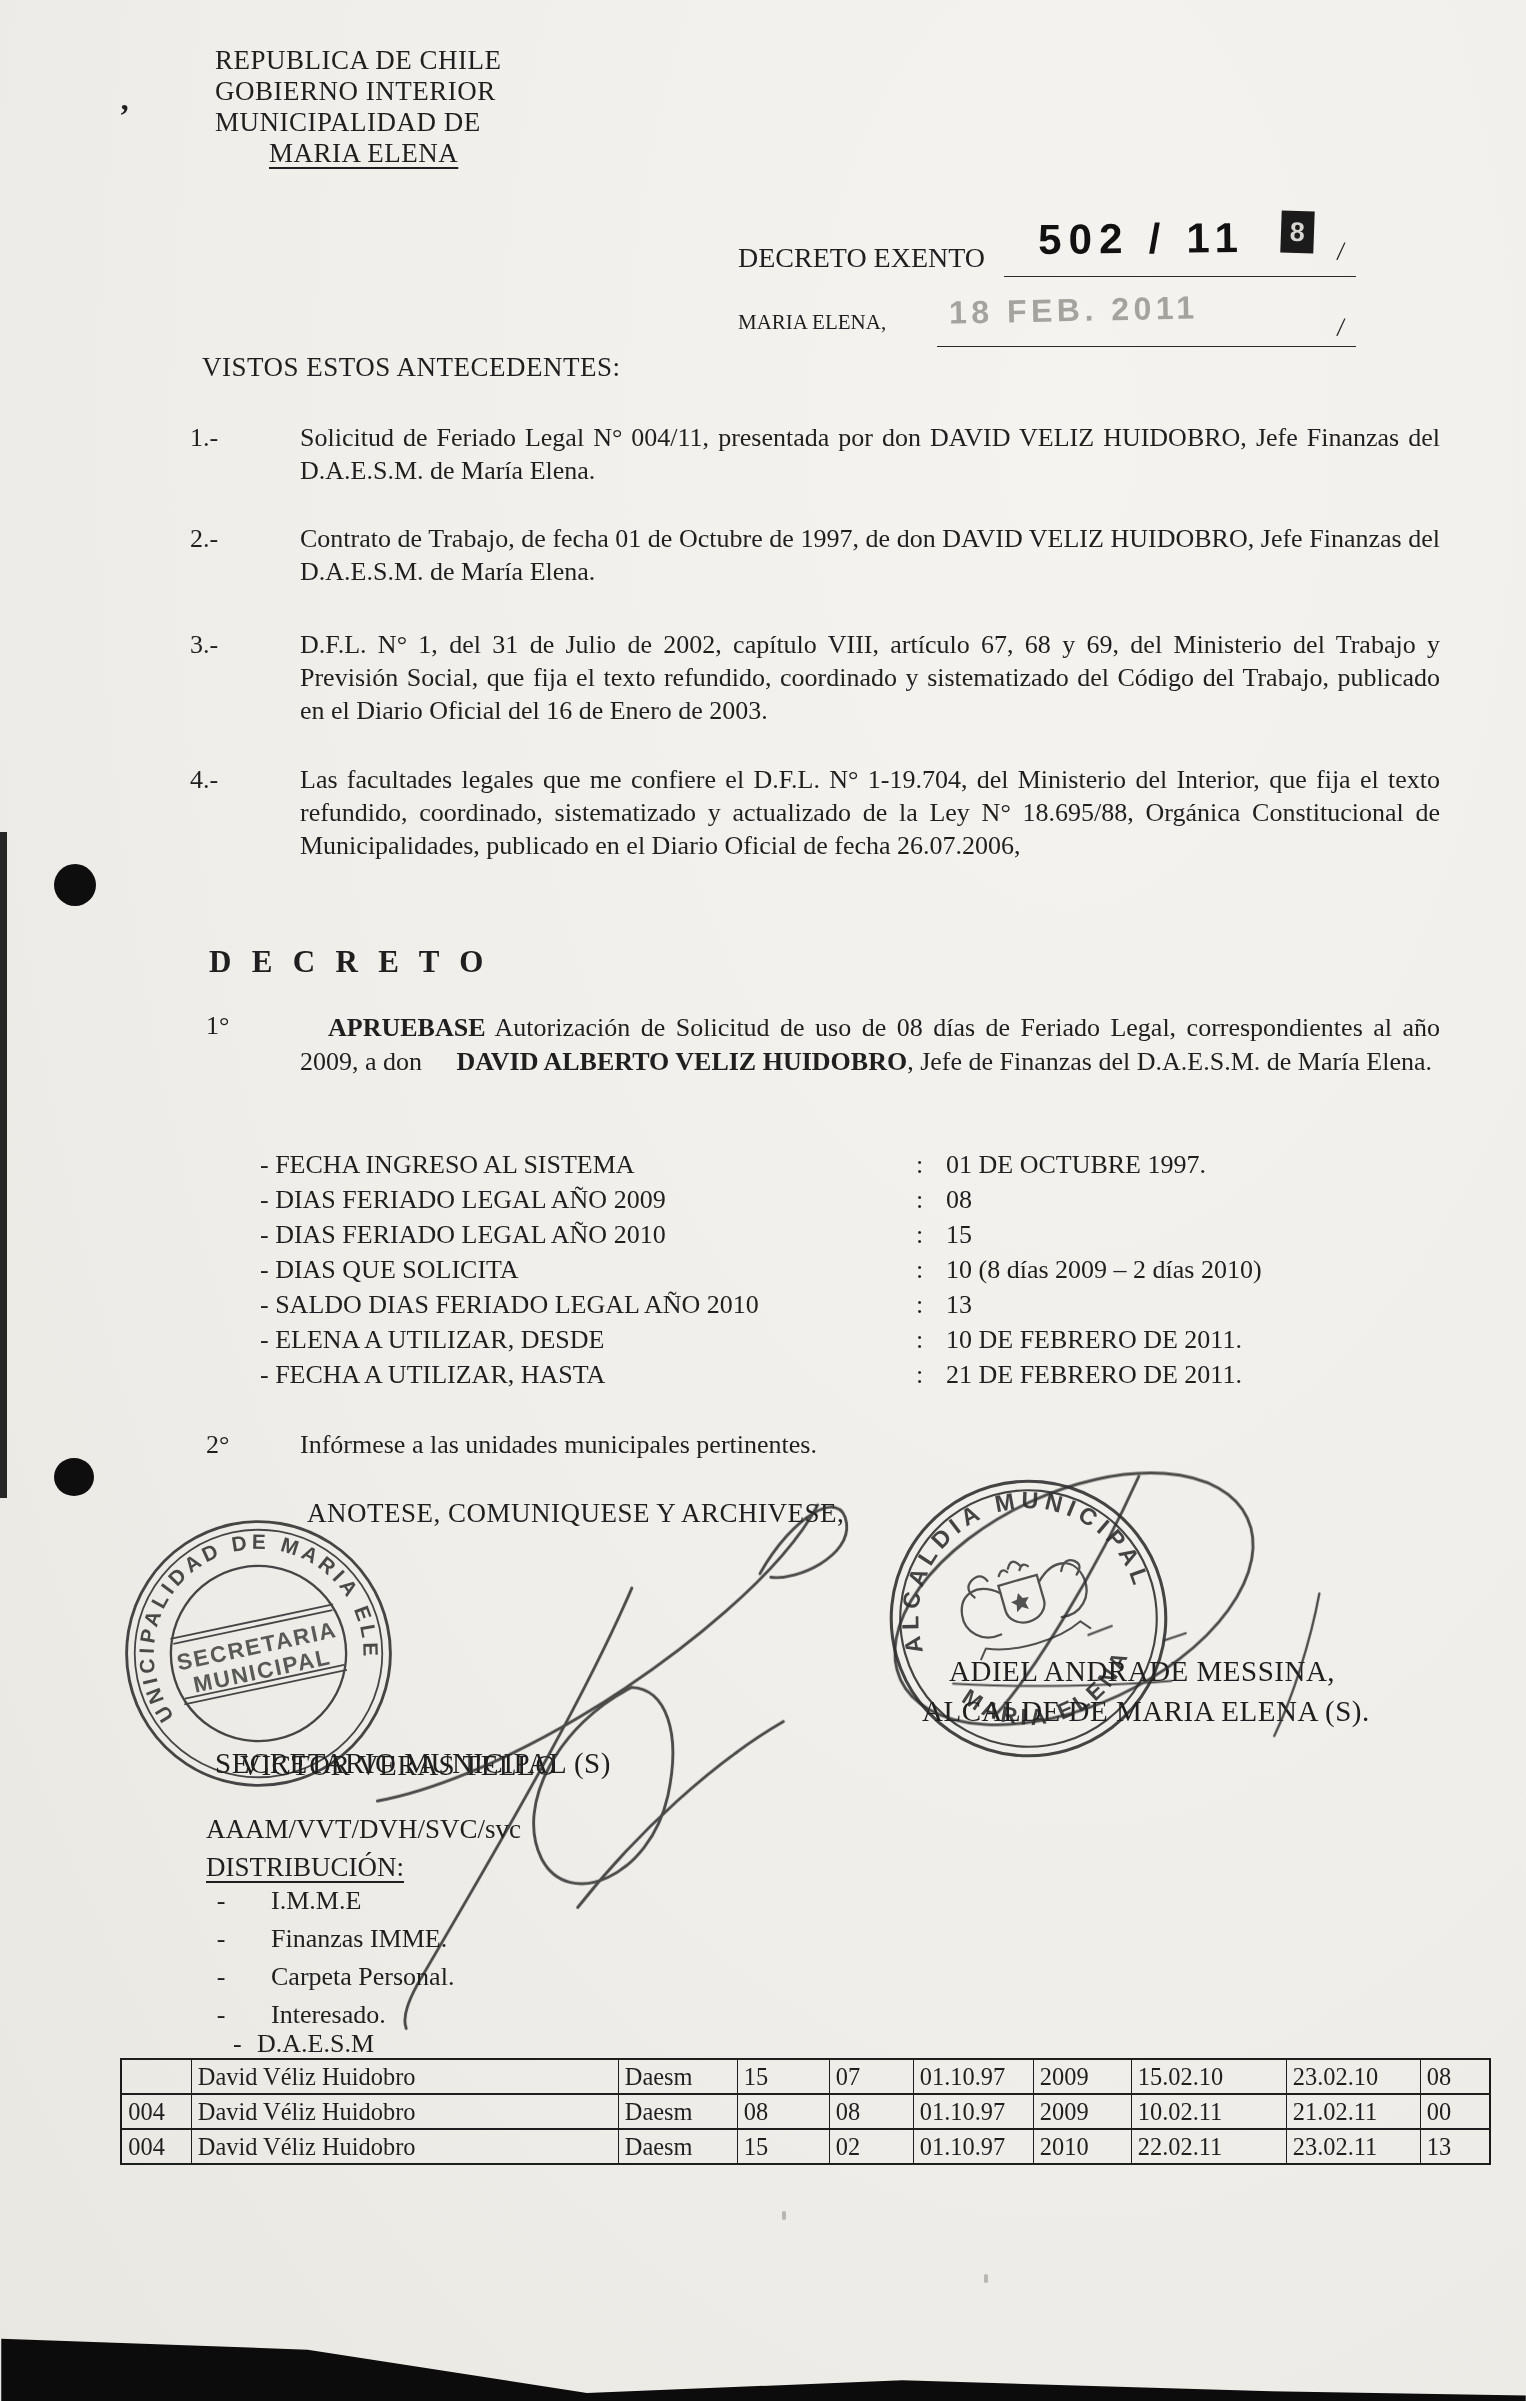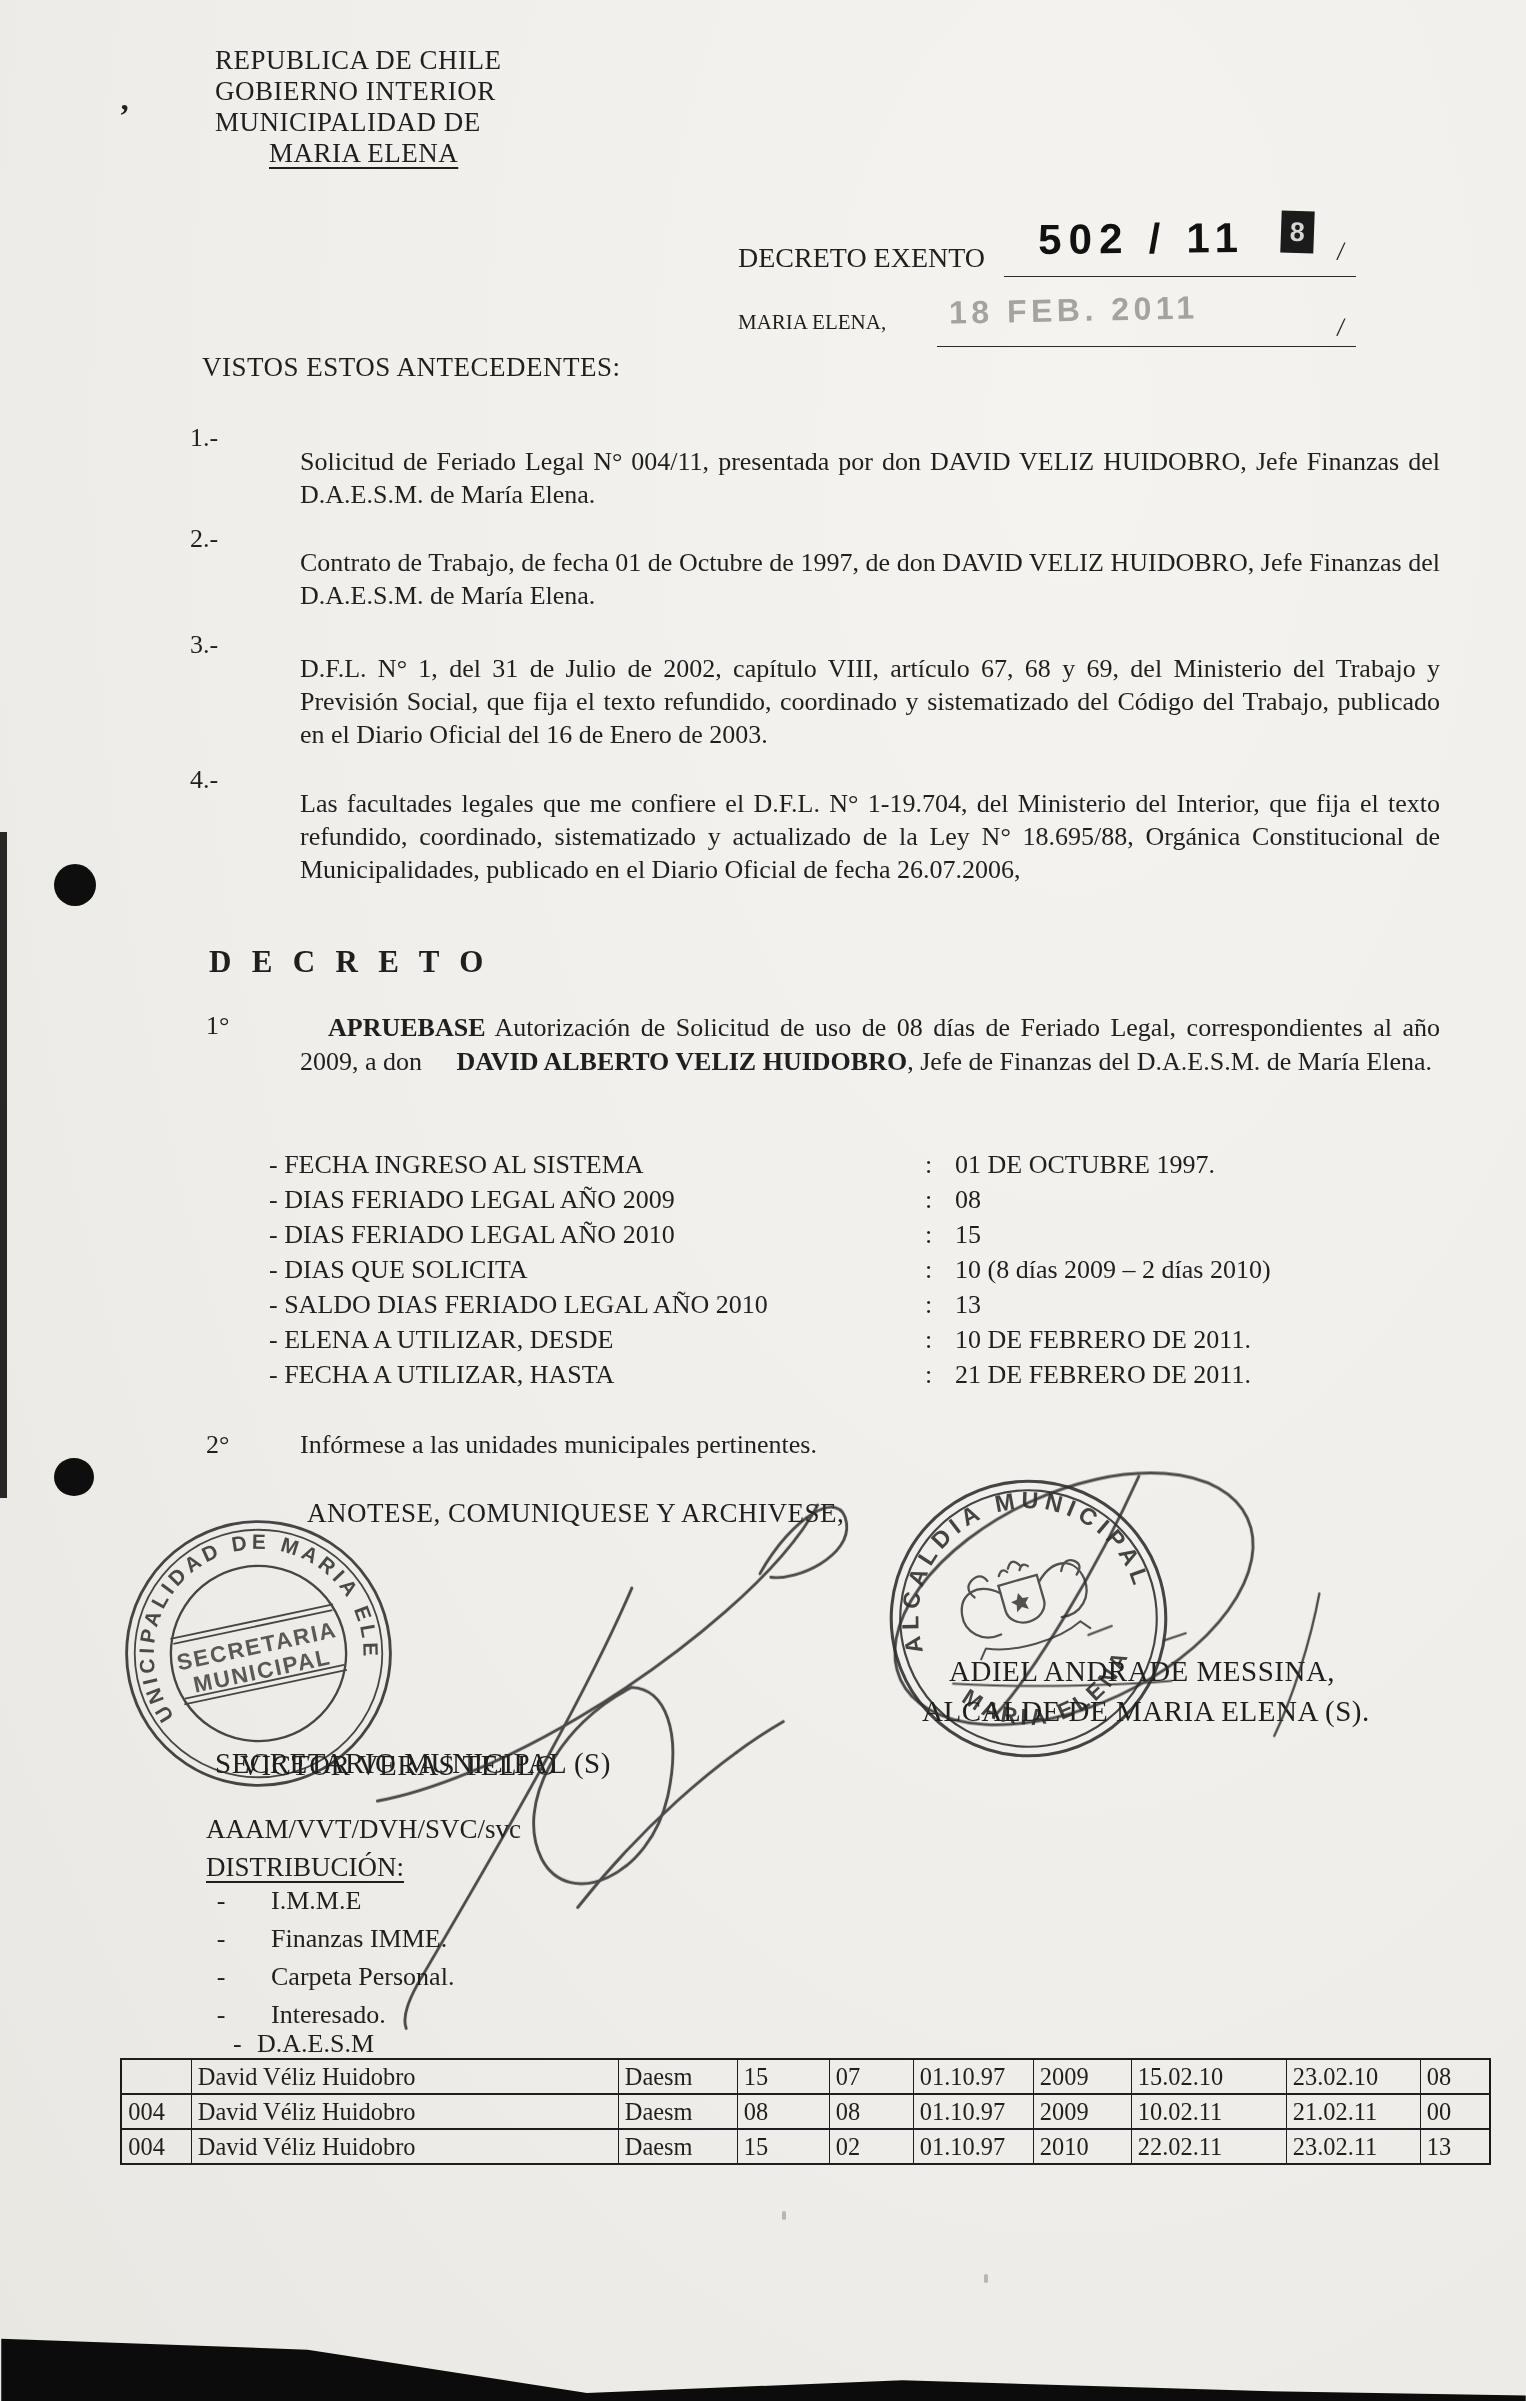--- a/index.html
+++ b/index.html
@@ -39,31 +39,31 @@
   .date-stamp {
     left:949px; top:292px; font-family:"Liberation Sans",sans-serif;
     font-weight:700; font-size:32px; letter-spacing:4.5px; color:#a4a39e;
     transform:rotate(-1.2deg);
   }
 
   
   .vistos-title { left:202px; top:352px; font-size:27px; letter-spacing:0.5px; }
   .vitem { position:absolute; left:190px; width:1250px; font-size:26px; line-height:33px; }
   .vnum { position:absolute; left:0; top:0; }
-  .vtext { margin-left:110px; text-align:justify;margin-top:24px; }
+  .vtext { margin-left:110px; text-align:justify; }
   .vi1 { top:421px; } .vi2 { top:522px; } .vi3 { top:628px; } .vi4 { top:763px; }
 
   
   .decreto-title { left:209px; top:944px; font-size:31px; font-weight:700; letter-spacing:6.3px; }
   .art { position:absolute; font-size:26px; line-height:34px; }
   .art-num { position:absolute; }
   .a1num { left:206px; top:1011px; }
   .a1txt { left:300px; top:1011px; width:1140px; text-align:justify; }
   .a1txt b { font-weight:700;margin-left:28px; }
-  .fields { left:269px; top:1150px; width:1182px; font-size:26px; }
+  .fields { left:260px; top:1150px; width:1182px; font-size:26px; }
   .frow { position:relative; height:35px; }
   .flabel { position:absolute; left:0; white-space:nowrap; }
   .fcolon { position:absolute; left:656px; }
   .fvalue { position:absolute; left:686px; white-space:nowrap; }
   .a2num { left:206px; top:1430px; font-size:26px; }
   .a2txt { left:300px; top:1430px; font-size:26px; }
   .closing { left:307px; top:1498px; font-size:27px; letter-spacing:0.5px; }
 
   
   .sig { font-size:29px; letter-spacing:0.5px; }

